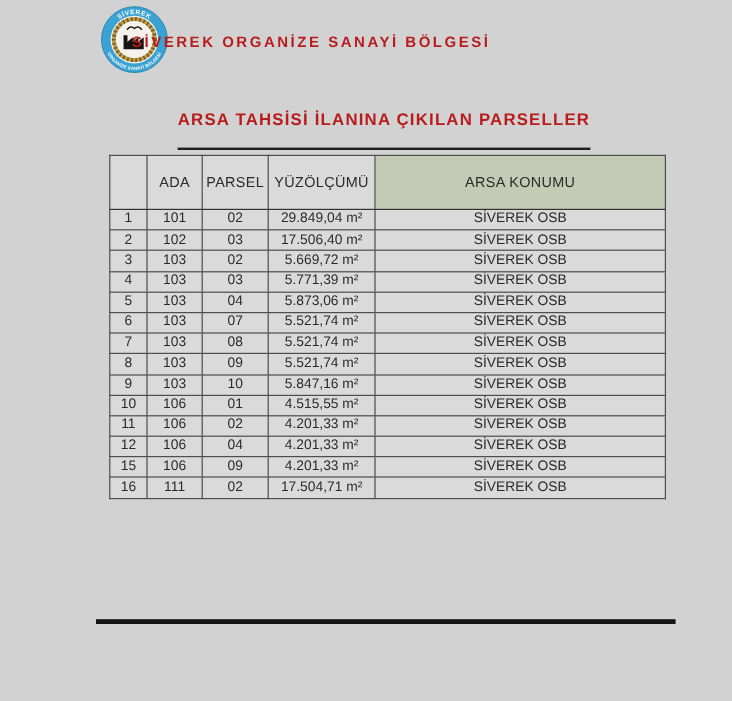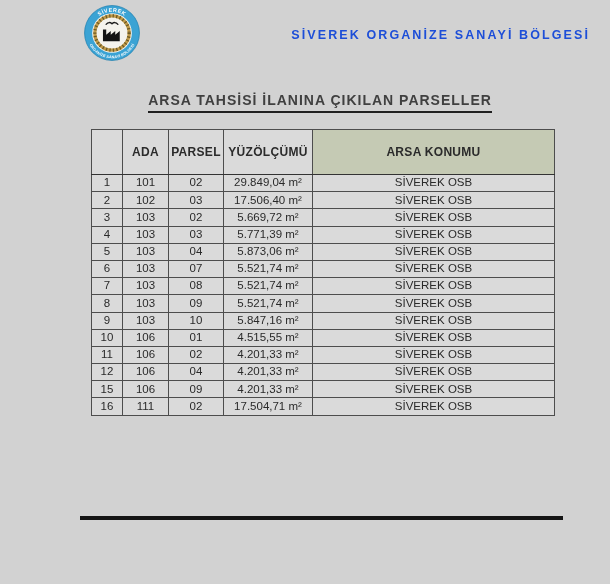--- a/index.html
+++ b/index.html
@@ -15,42 +15,42 @@
     color:var(--ink);
     position:relative;
     overflow:hidden;
   }
   .page{position:absolute;inset:0;}
   .logo{position:absolute;left:84px;top:5px;width:56px;height:56px;}
   .arc-text{font-family:"Liberation Sans",sans-serif;font-weight:bold;font-size:6px;fill:#fdfdfd;letter-spacing:.6px;}
   .arc-text.bottom{font-size:4.1px;letter-spacing:.15px;}
   .org-title{
     position:absolute;left:110px;top:28px;width:480px;
-    text-align:right;font-size:12.5px;font-weight:bold;
-    letter-spacing:2.1px;color:#1d4ed8;
+    text-align:left;font-size:12.5px;font-weight:bold;
+    letter-spacing:2.1px;color:#b91c1c;
   }
   .doc-title-wrap{position:absolute;left:30px;top:91px;width:580px;text-align:center;}
   .doc-title{
     display:inline-block;font-size:14px;font-weight:bold;letter-spacing:1px;
-    color:#404040;border-bottom:2px solid #1f1f1f;padding-bottom:3px;
+    color:#b91c1c;border-bottom:2px solid #1f1f1f;padding-bottom:16px;
   }
   table.parcels{
     position:absolute;left:91px;top:129px;width:463px;
     border-collapse:collapse;table-layout:fixed;
     background:var(--cell-bg);
   }
   table.parcels th, table.parcels td{
     border:1px solid var(--border);
     text-align:center;vertical-align:middle;
     overflow:hidden;white-space:nowrap;
     line-height:1;padding:0;
   }
   table.parcels thead tr{height:45px;}
   table.parcels th{
-    font-size:12px;font-weight:bold;letter-spacing:.3px;color:#2b2b2b;
+    font-size:12px;font-weight:normal;letter-spacing:.3px;color:#2b2b2b;
     border-bottom:1.5px solid #333;
   }
   table.parcels th.c-konum{background:var(--accent-green);}
   table.parcels tbody tr{height:17.2px;}
   table.parcels td{font-size:11.5px;color:#2a2a2a;}
   .footer-line{
     position:absolute;left:80px;top:516px;width:483px;height:4px;
     background:var(--line-black);
   }
 </style>

